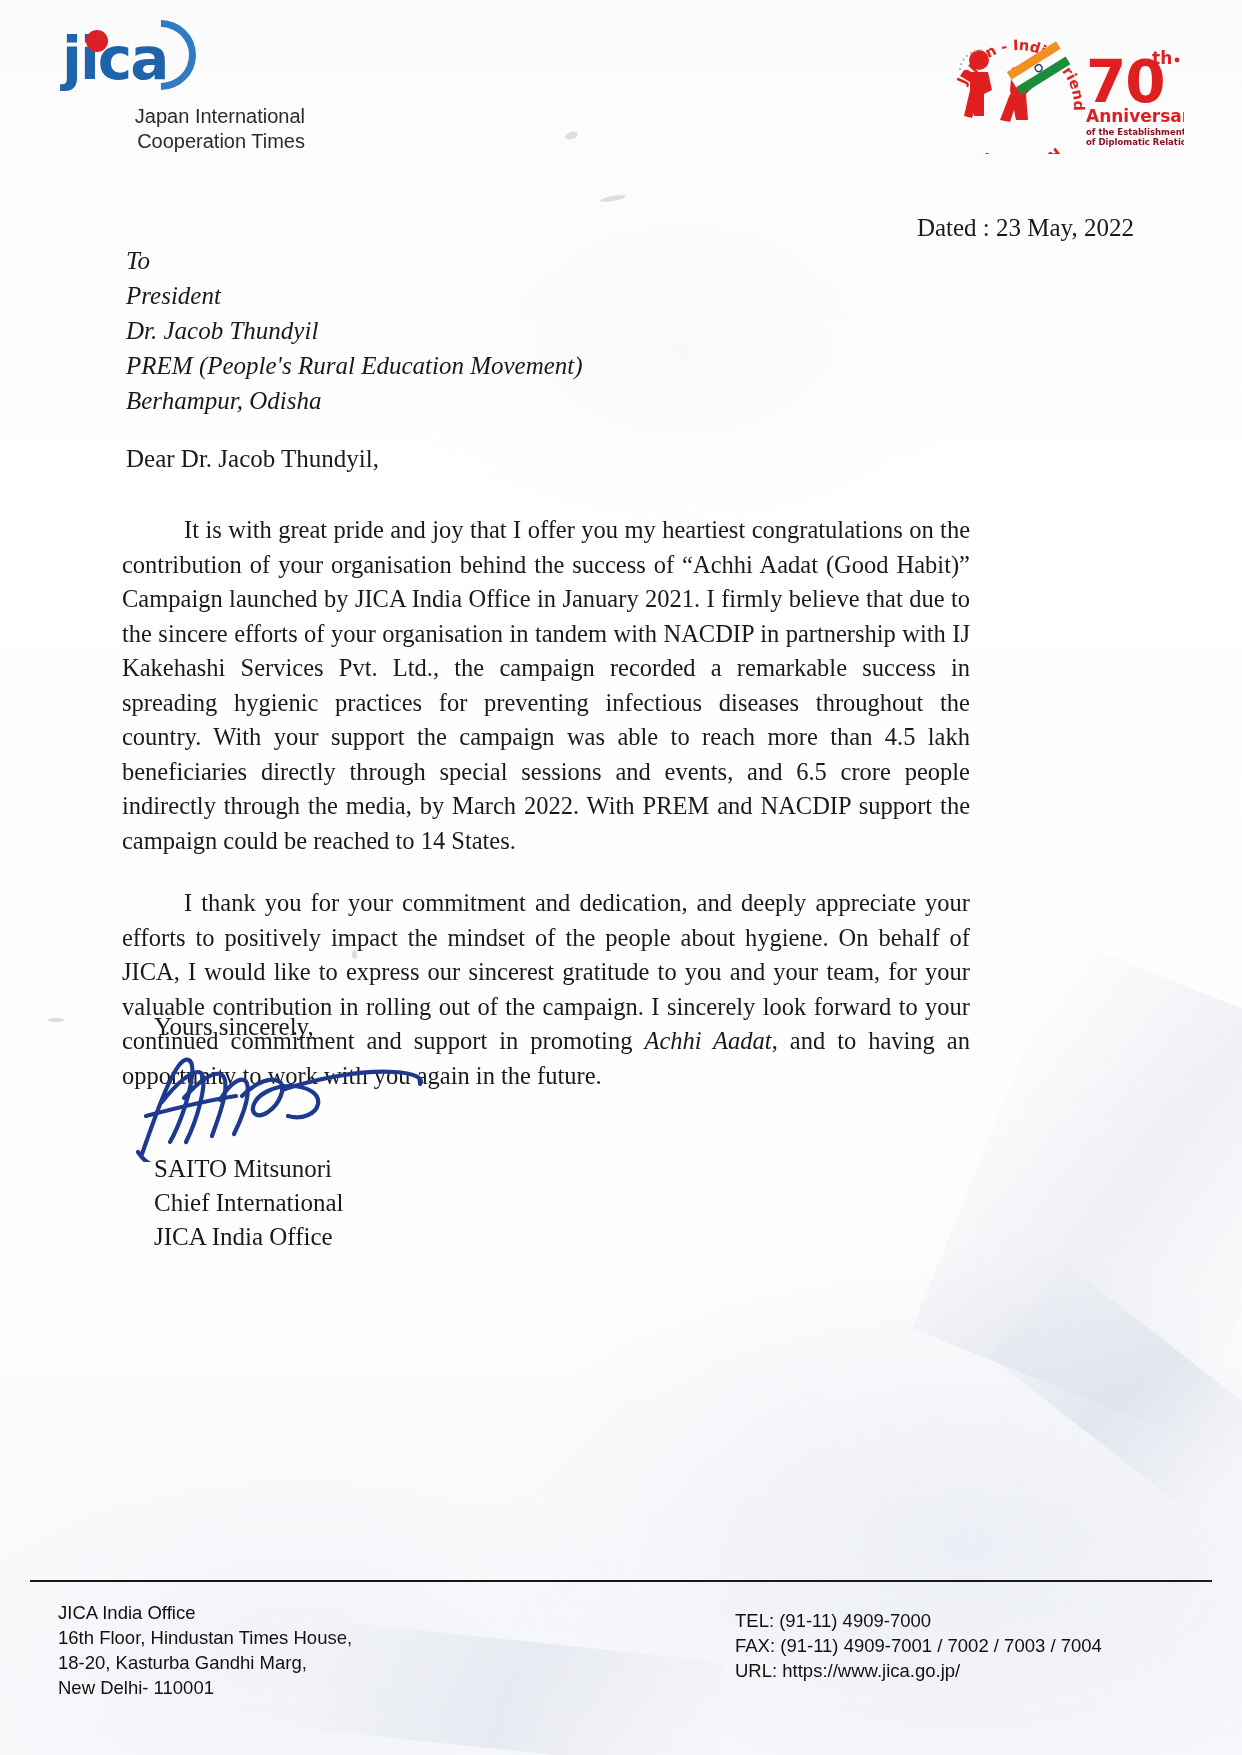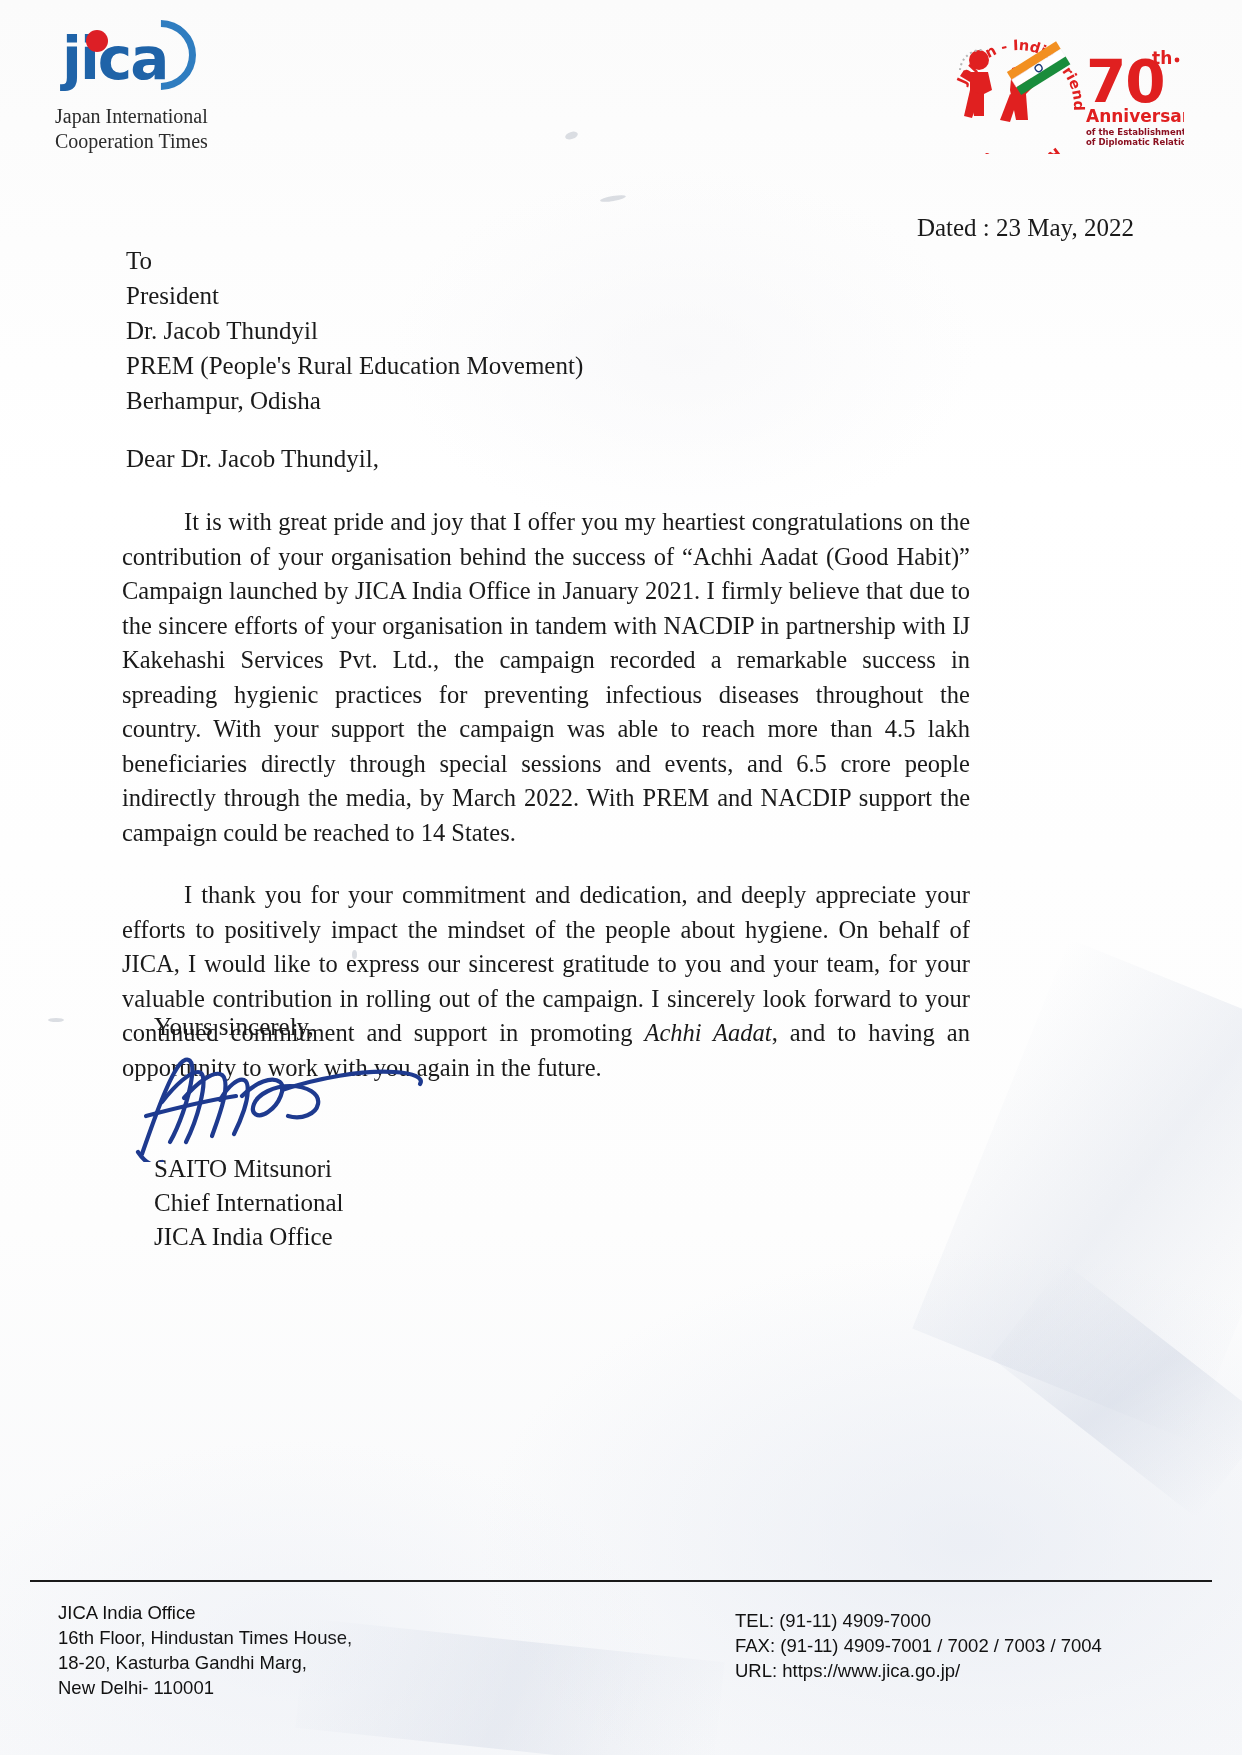--- a/index.html
+++ b/index.html
@@ -68,26 +68,26 @@
     width: 56px;
     height: 56px;
     border: 7px solid #2f7dc0;
     border-radius: 50%;
     border-left-color: transparent;
     border-bottom-color: transparent;
     transform: rotate(45deg);
     z-index: 1;
   }
   .jica-subtitle {
-    font-family: Liberation Serif, serif;
+    font-family: Liberation Sans, sans-serif;
     font-size: 20px;
     line-height: 25px;
     color: #2b2b2b;
     margin-top: 8px;
-    text-align: left;
+    text-align: right;
     width: 250px;
   }
 
   
   .anniv {
     position: absolute;
     right: 58px;
     top: 24px;
     width: 250px;
     height: 130px;
@@ -100,20 +100,21 @@
     top: 214px;
     right: 108px;
     font-size: 25px;
   }
   .to-block {
     position: absolute;
     top: 243px;
     left: 126px;
     font-size: 25px;
     line-height: 35px;
+    font-style: italic;
   }
   .to-block div { white-space: nowrap; }
 
   .salutation {
     position: absolute;
     top: 445px;
     left: 126px;
     font-size: 25px;
   }
 
@@ -121,21 +122,21 @@
     position: absolute;
     top: 505px;
     left: 122px;
     width: 848px;
     font-size: 24.5px;
     line-height: 34.5px;
     text-align: justify;
     text-justify: inter-word;
   }
   .body-text p {
-    margin: 0 0 28px 0;
+    margin: 8px 0 28px 0;
     text-indent: 62px;
   }
   .body-text p:last-child { margin-bottom: 0; }
   .ital { font-style: italic; }
 
   .closing {
     position: absolute;
     top: 1010px;
     left: 126px;
     font-size: 25px;

